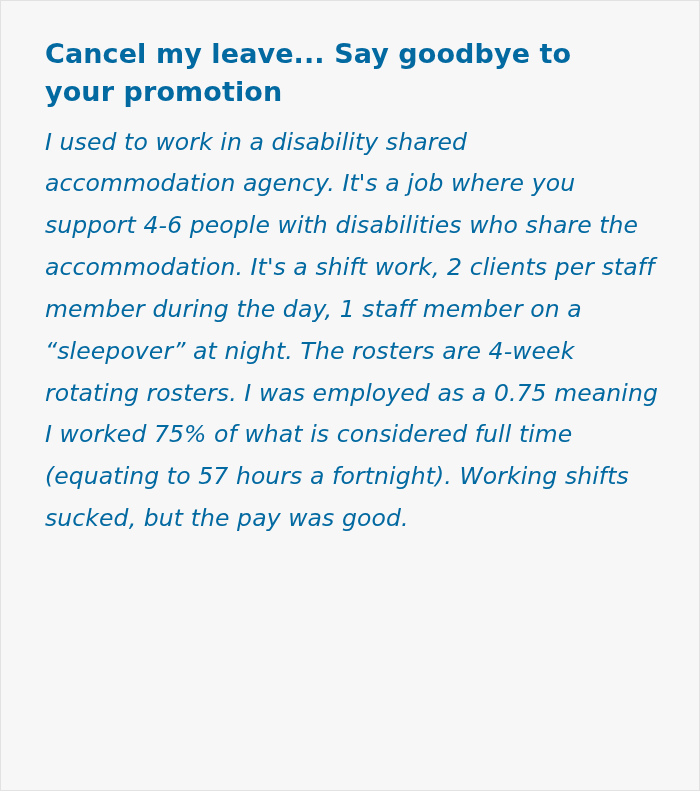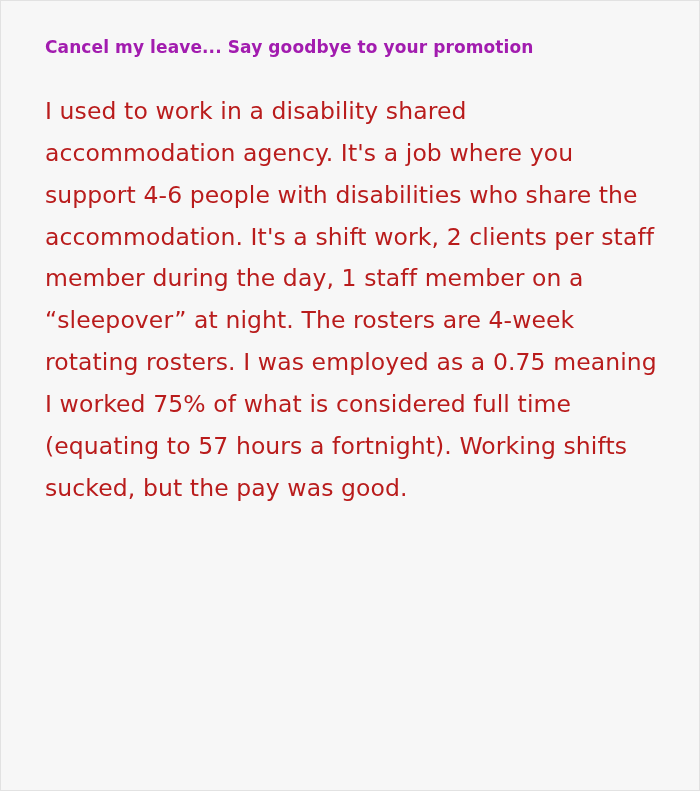--- a/index.html
+++ b/index.html
@@ -16,36 +16,37 @@
     width: 700px;
     height: 791px;
     box-sizing: border-box;
     background: #f7f7f7;
     border: 1px solid #e2e2e2;
     padding: 34px 40px 20px 44px;
     display: flex;
     flex-direction: column;
   }
   .story-title {
-    color: #a21caf;
-    font-size: 17px;
+    color: #0369a1;
+    font-size: 27px;
     font-weight: bold;
     line-height: 1.42;
     letter-spacing: 0.1px;
-    margin: 0 0 32px 0;
+    margin: 0 0 10px 0;
     max-width: 570px;
   }
   .story-body {
-    color: #b91c1c;
+    color: #0369a1;
     font-size: 23.5px;
     line-height: 1.78;
     letter-spacing: 0.1px;
     margin: 0;
     max-width: 620px;
     font-weight: 400;
+    font-style: italic;
   }
 </style>
 </head>
 <body>
 
 <div class="page">
   <h1 class="story-title">Cancel my leave... Say goodbye to your promotion</h1>
   <p class="story-body">I used to work in a disability shared accommodation agency. It's a job where you support 4-6 people with disabilities who share the accommodation. It's a shift work, 2 clients per staff member during the day, 1 staff member on a “sleepover” at night. The rosters are 4-week rotating rosters. I was employed as a 0.75 meaning I worked 75% of what is considered full time (equating to 57 hours a fortnight). Working shifts sucked, but the pay was good.</p>
 </div>
 

